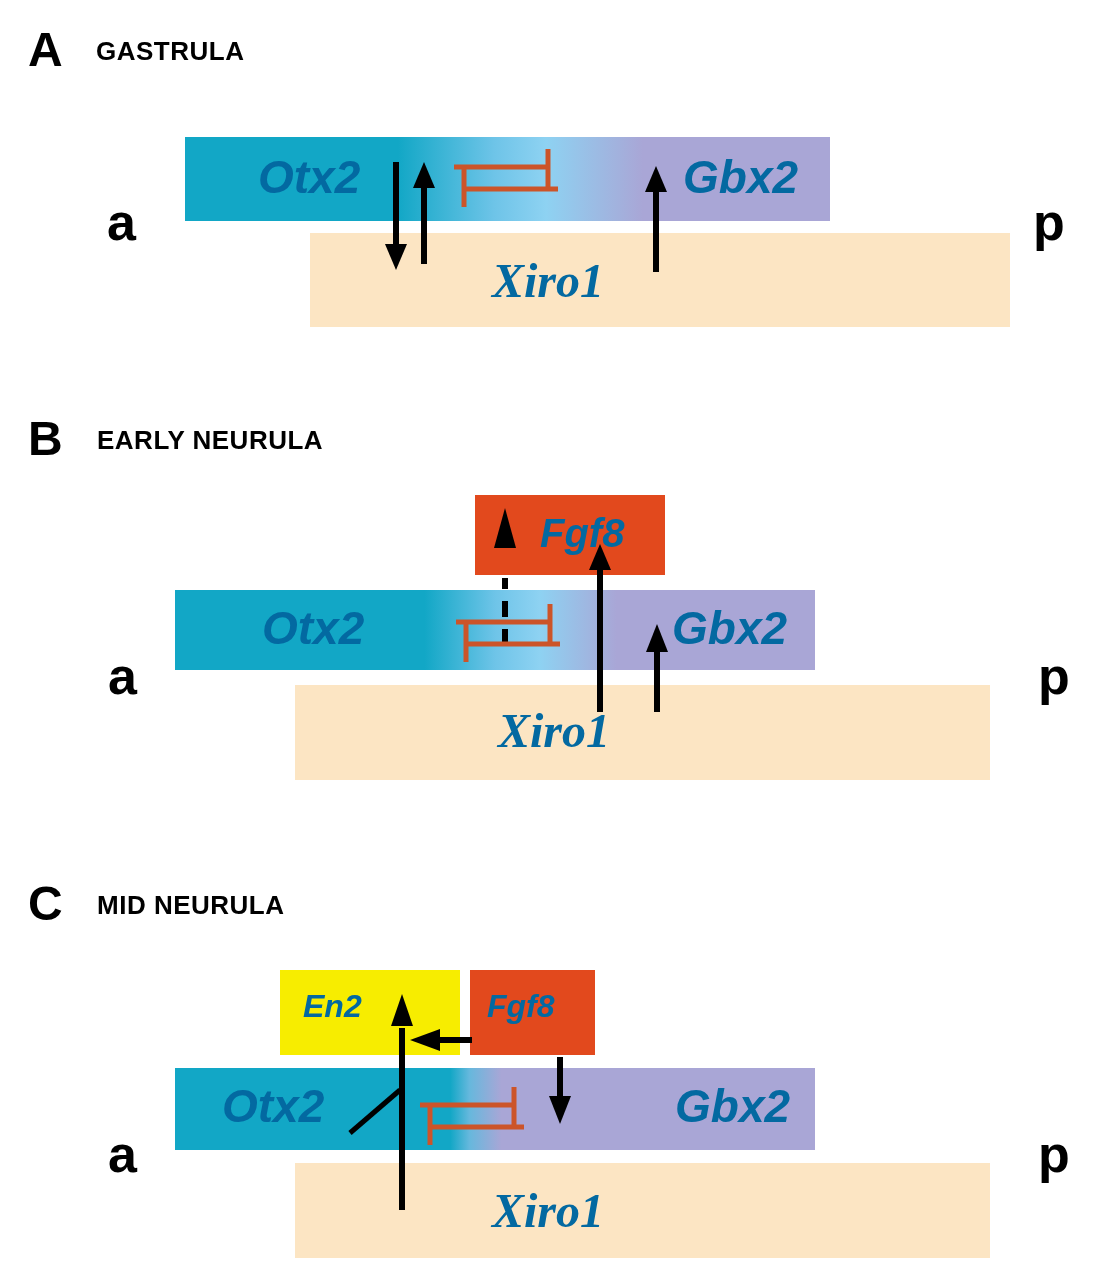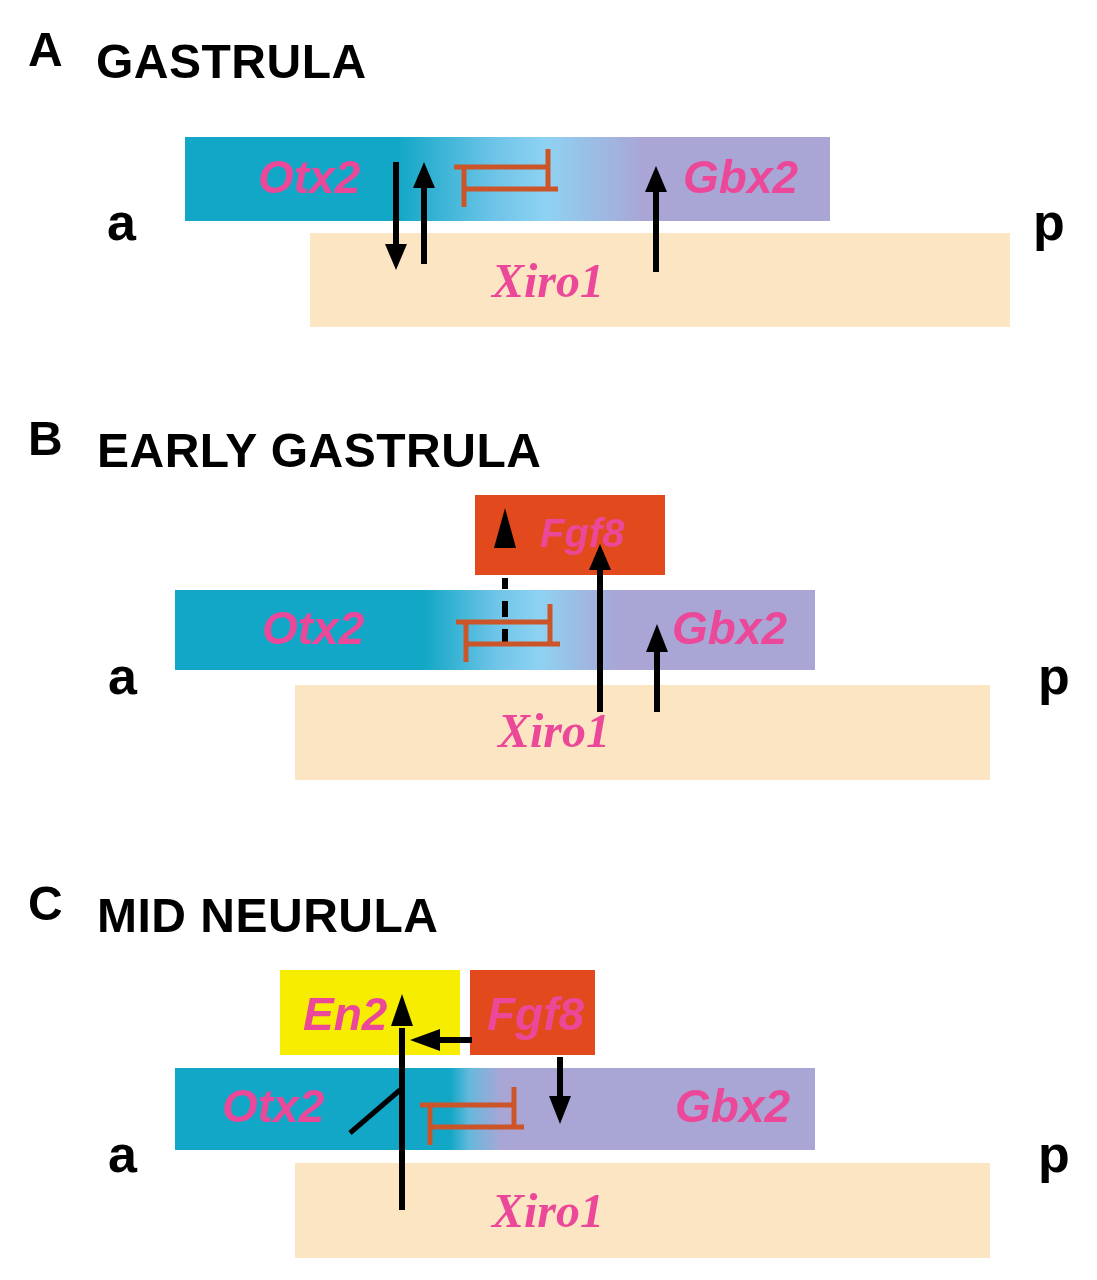--- a/index.html
+++ b/index.html
@@ -13,37 +13,37 @@
     overflow: hidden;
   }
   .panel-letter {
     position: absolute;
     font-size: 48px;
     font-weight: bold;
     line-height: 1;
   }
   .panel-title {
     position: absolute;
-    font-size: 48px;
+    font-size: 26px;
     font-weight: bold;
     letter-spacing: 0.5px;
     line-height: 1;
   }
   .gene {
     position: absolute;
     font-style: italic;
     font-weight: bold;
     white-space: nowrap;
     line-height: 1.1;
-    color: #ec4899;
+    color: #0369a1;
   }
   .gene-46 { font-size: 46px; }
   .gene-48 { font-size: 48px; font-family: Liberation Serif, serif; }
   .gene-40 { font-size: 40px; }
-  .gene-38 { font-size: 46px; }
+  .gene-38 { font-size: 32px; }
   .axis {
     position: absolute;
     font-size: 52px;
     font-weight: bold;
     line-height: 1;
   }
   .bar { position: absolute; }
   .bar-a {
     background: linear-gradient(90deg, #12a7c6 0%, #12a7c6 33%, #6ec4e8 48%, #8ed2f2 56%, #a9a6d6 71%, #a9a6d6 100%);
   }
@@ -77,21 +77,21 @@
 
     <div class="bar bar-peach" style="left:310px; top:233px; width:700px; height:94px;"></div>
     <span class="gene gene-48" style="left:492px; top:255px;">Xiro1</span>
 
     <span class="axis" style="left:107px; top:196px;">a</span>
     <span class="axis" style="left:1033px; top:196px;">p</span>
   </section>
 
   <section>
     <span class="panel-letter" style="left:28px; top:415px;">B</span>
-    <span class="panel-title" style="left:97px; top:427px;">EARLY GASTRULA</span>
+    <span class="panel-title" style="left:97px; top:427px;">EARLY NEURULA</span>
 
     <div class="bar box-red" style="left:475px; top:495px; width:190px; height:80px;"></div>
     <span class="gene gene-40" style="left:540px; top:511px;">Fgf8</span>
 
     <div class="bar bar-b" style="left:175px; top:590px; width:640px; height:80px;"></div>
     <span class="gene gene-46" style="left:262px; top:603px;">Otx2</span>
     <span class="gene gene-46" style="left:672px; top:603px;">Gbx2</span>
 
     <div class="bar bar-peach" style="left:295px; top:685px; width:695px; height:95px;"></div>
     <span class="gene gene-48" style="left:498px; top:705px;">Xiro1</span>

